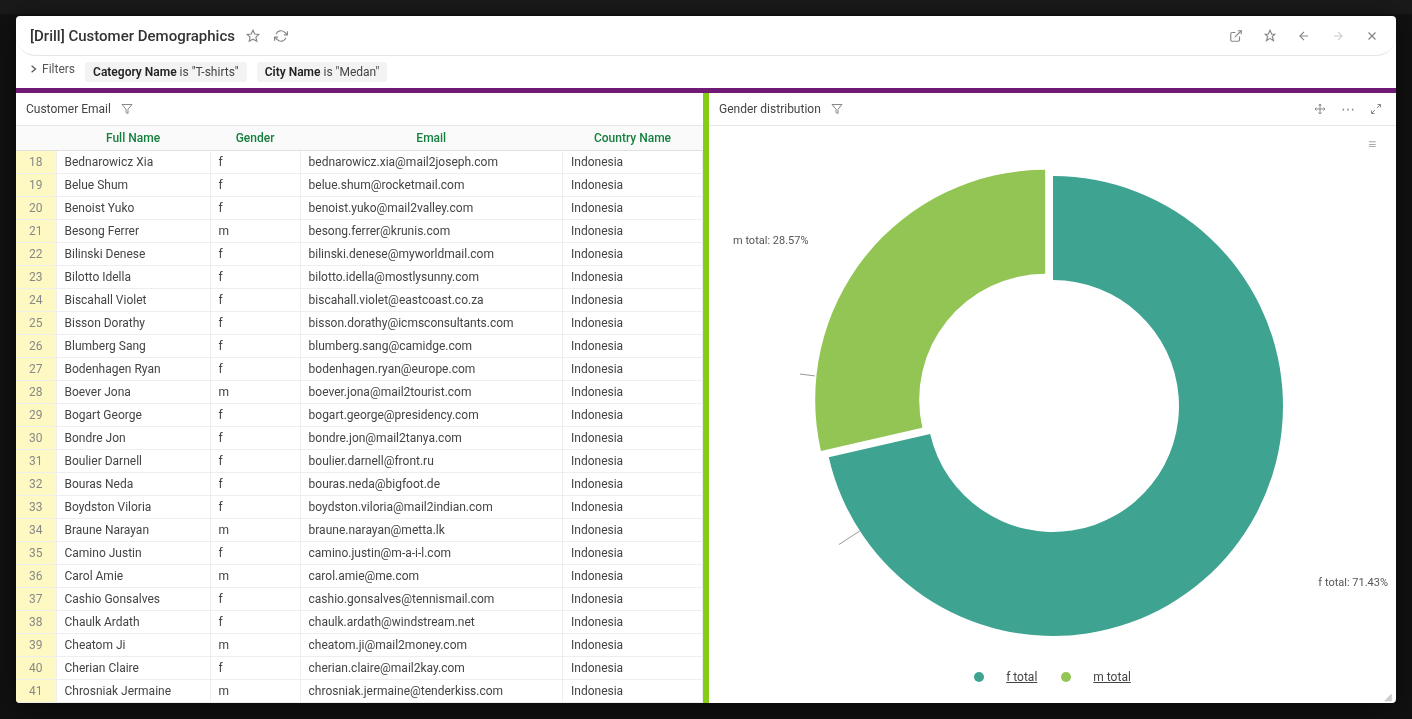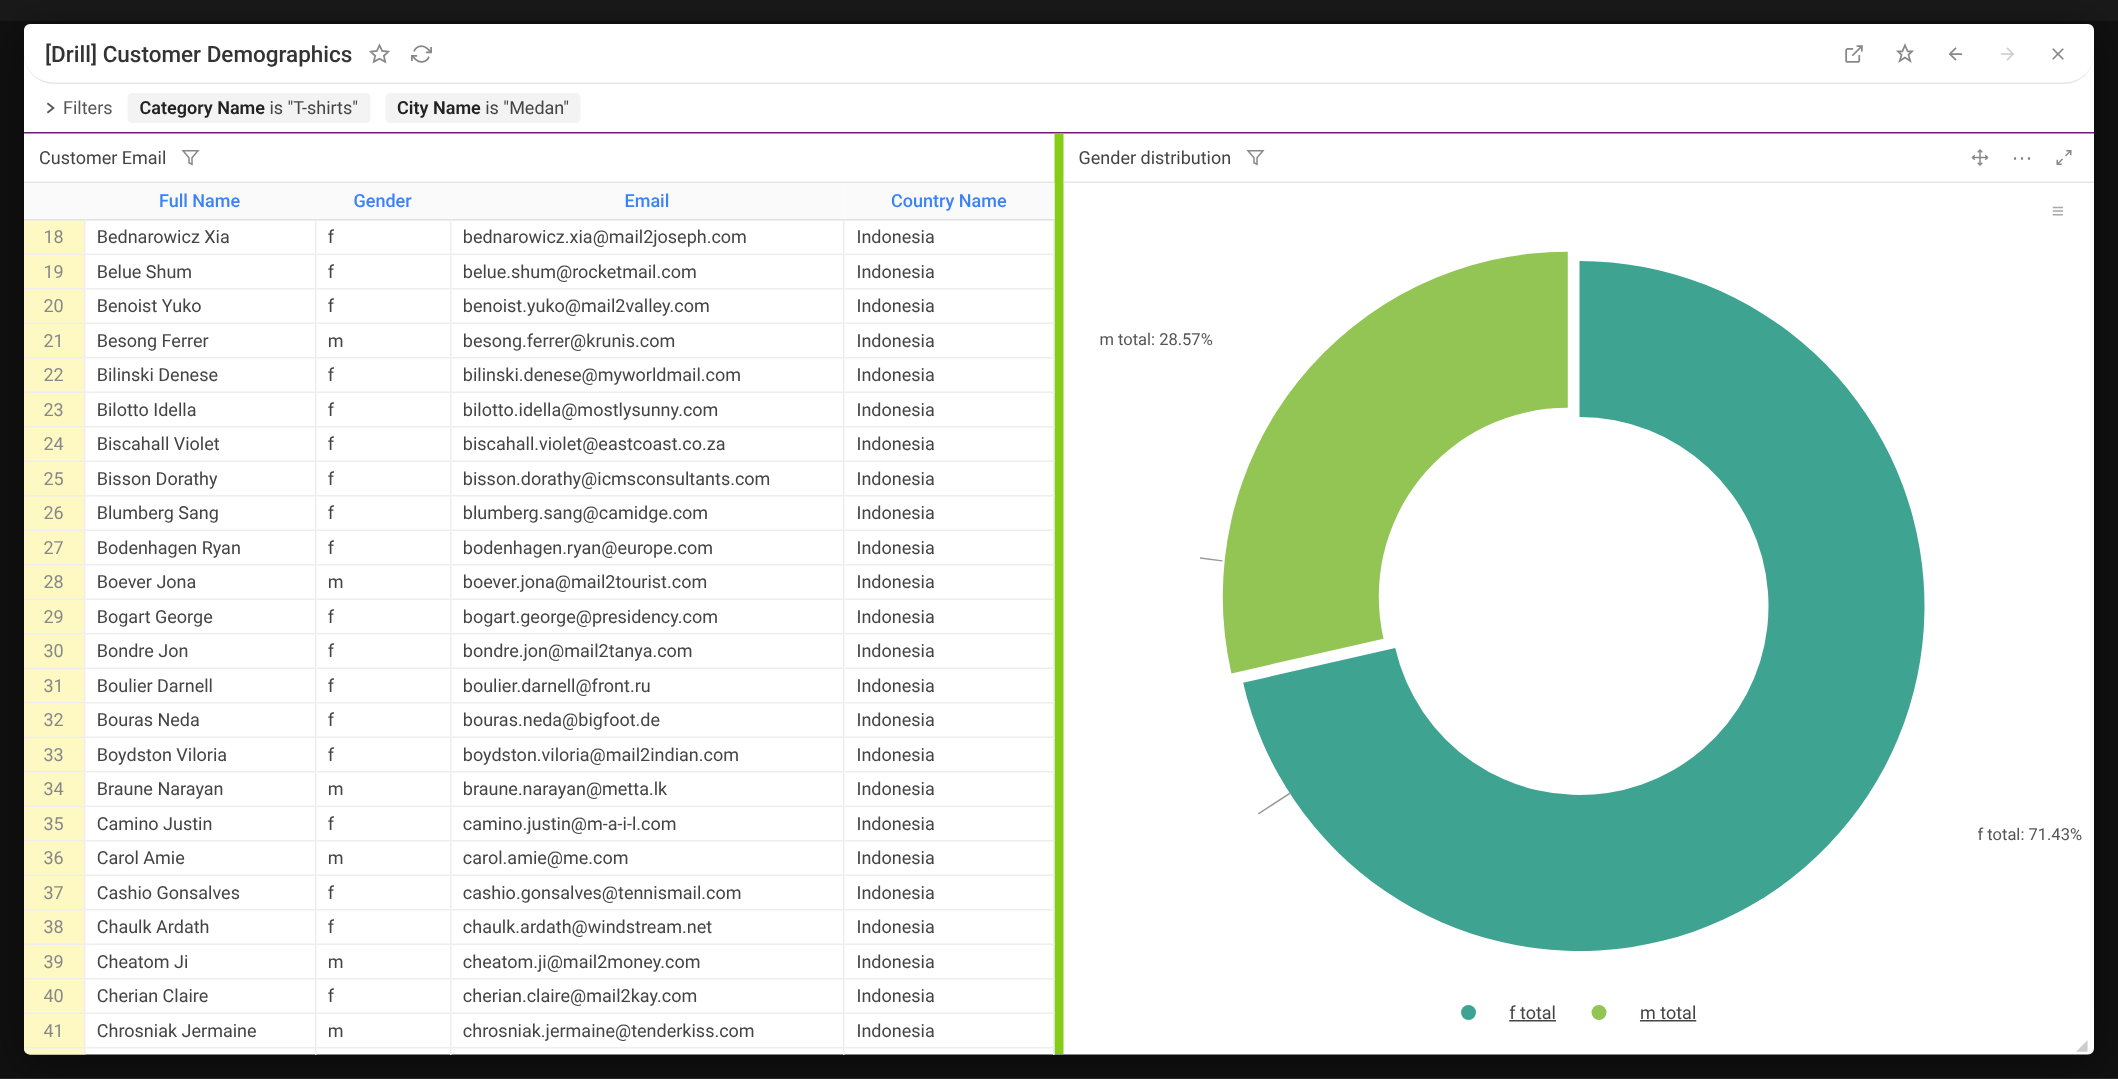--- a/index.html
+++ b/index.html
@@ -30,23 +30,23 @@
   }
   .modal-title-group { display: flex; align-items: center; gap: 8px; }
   .modal-title { font-size: 15px; font-weight: 500; color: #333; }
   .icon-btn {
     width: 20px; height: 20px; display: inline-flex; align-items: center; justify-content: center;
     color: #888; cursor: pointer; font-size: 14px;
     background: none; border: none;
   }
   .header-actions { display: flex; align-items: center; gap: 14px; }
   .filters-bar {
-    display: flex; align-items: center; gap: 10px;
+    display: flex; align-items: flex-start; gap: 10px;
     padding: 6px 14px;
-    border-bottom: 1px solid #701a75;
+    border-bottom: 5px solid #701a75;
     font-size: 12px;
     min-height: 32px;
   }
   .filters-label { color: #555; display: flex; align-items: center; gap: 4px; }
   .filter-chip {
     background: #f3f3f3;
     border-radius: 3px;
     padding: 3px 8px;
     font-size: 12px;
     color: #444;
@@ -69,21 +69,21 @@
   }
   .pane-title-group { display: flex; align-items: center; gap: 6px; }
   .pane-actions { display: flex; align-items: center; gap: 8px; }
   .table-wrap { flex: 1; overflow: auto; }
   table { width: 100%; border-collapse: collapse; font-size: 12px; }
   thead th {
     position: sticky; top: 0;
     background: #fafafa;
     border-bottom: 1px solid #e0e0e0;
     padding: 5px 8px;
-    font-weight: 500; color: #3b82f6;
+    font-weight: 500; color: #15803d;
     text-align: center;
   }
   thead th:first-child { width: 40px; }
   tbody td {
     border-bottom: 1px solid #eee;
     border-right: 1px solid #eee;
     padding: 4px 8px;
     color: #444;
     white-space: nowrap;
   }
@@ -433,22 +433,22 @@
       <div class="chart-wrap">
         <button class="hamburger icon-btn">≡</button>
         <svg class="donut-svg" viewBox="0 0 560 520">
           <g id="donut-g" transform="translate(280,260)">
               <path d="M 1.4083438190194563e-14 -230 A 230 230 0 1 1 -224.23801278794397 51.159687459110636 L -122.84343309252583 28.026611390643218 A 126 126 0 1 0 7.715274834628325e-15 -126 Z" fill="#3ea491"></path>
               <line x1="-193.10052573628096" y1="124.94873733004223" x2="-214.0897133163115" y2="138.53012182243813" stroke="#999" stroke-width="1"></line>
               <path d="M -232.05604778318178 44.92443856165379 A 230 230 0 0 1 -7.818034995237861 -236.23524889745684 L -7.818034995237841 -132.23524889745684 A 126 126 0 0 0 -130.66146808776364 21.791362493186373 Z" fill="#92c553"></path>
               <line x1="-238.1067287540362" y1="-30.086304559580533" x2="-252.98839930116344" y2="-31.966698594554316" stroke="#999" stroke-width="1"></line>
             </g>
         </svg>
-        <div class="chart-label" style="top:98px; left:24px;">m total: 28.57%</div>
-        <div class="chart-label" style="bottom:140px; right:8px;">f total: 71.43%</div>
+        <div class="chart-label" style="top:108px; left:24px;">m total: 28.57%</div>
+        <div class="chart-label" style="bottom:114px; right:8px;">f total: 71.43%</div>
         <div class="legend">
           <div class="legend-item">
             <span class="legend-dot" id="legend-dot-0" style="background: rgb(62, 164, 145);"></span>
             <span>f total</span>
           </div>
           <div class="legend-item">
             <span class="legend-dot" id="legend-dot-1" style="background: rgb(146, 197, 83);"></span>
             <span>m total</span>
           </div>
         </div>

